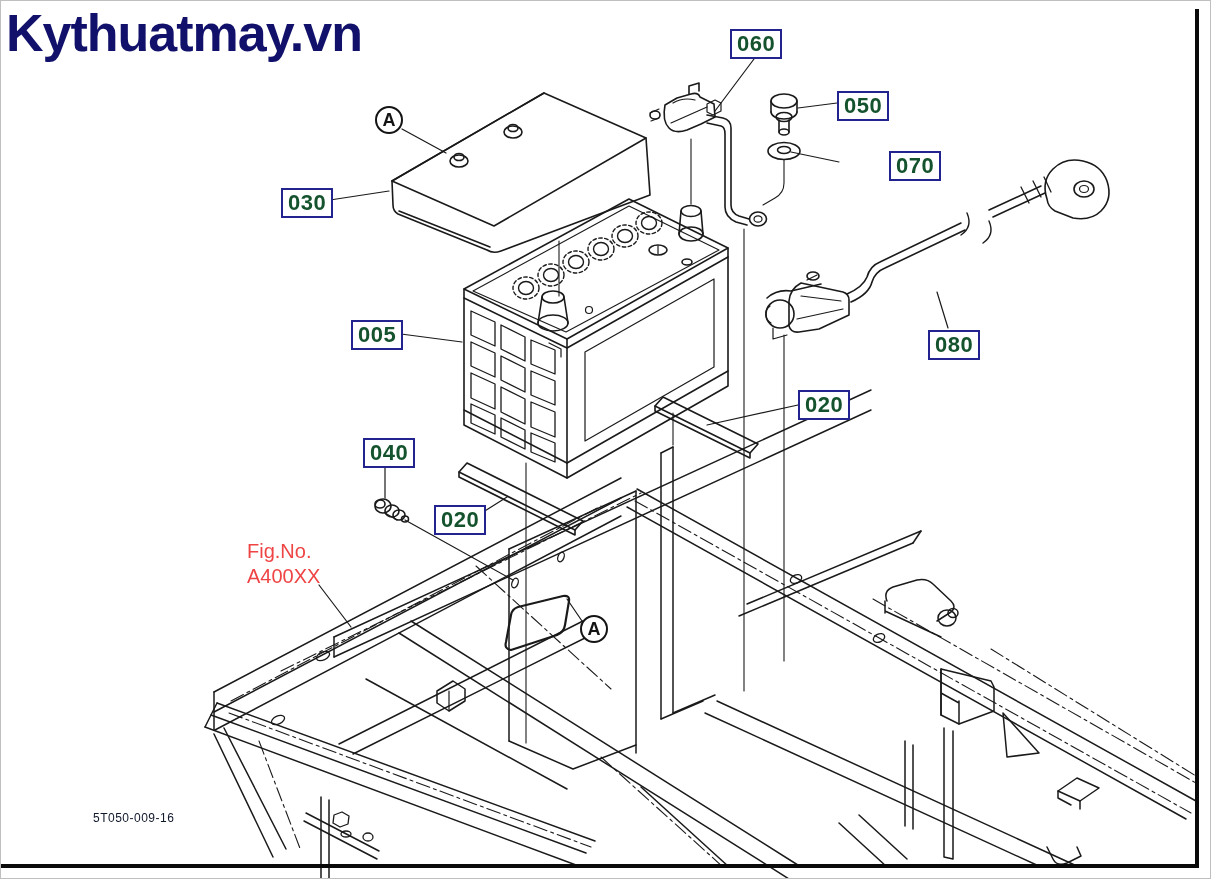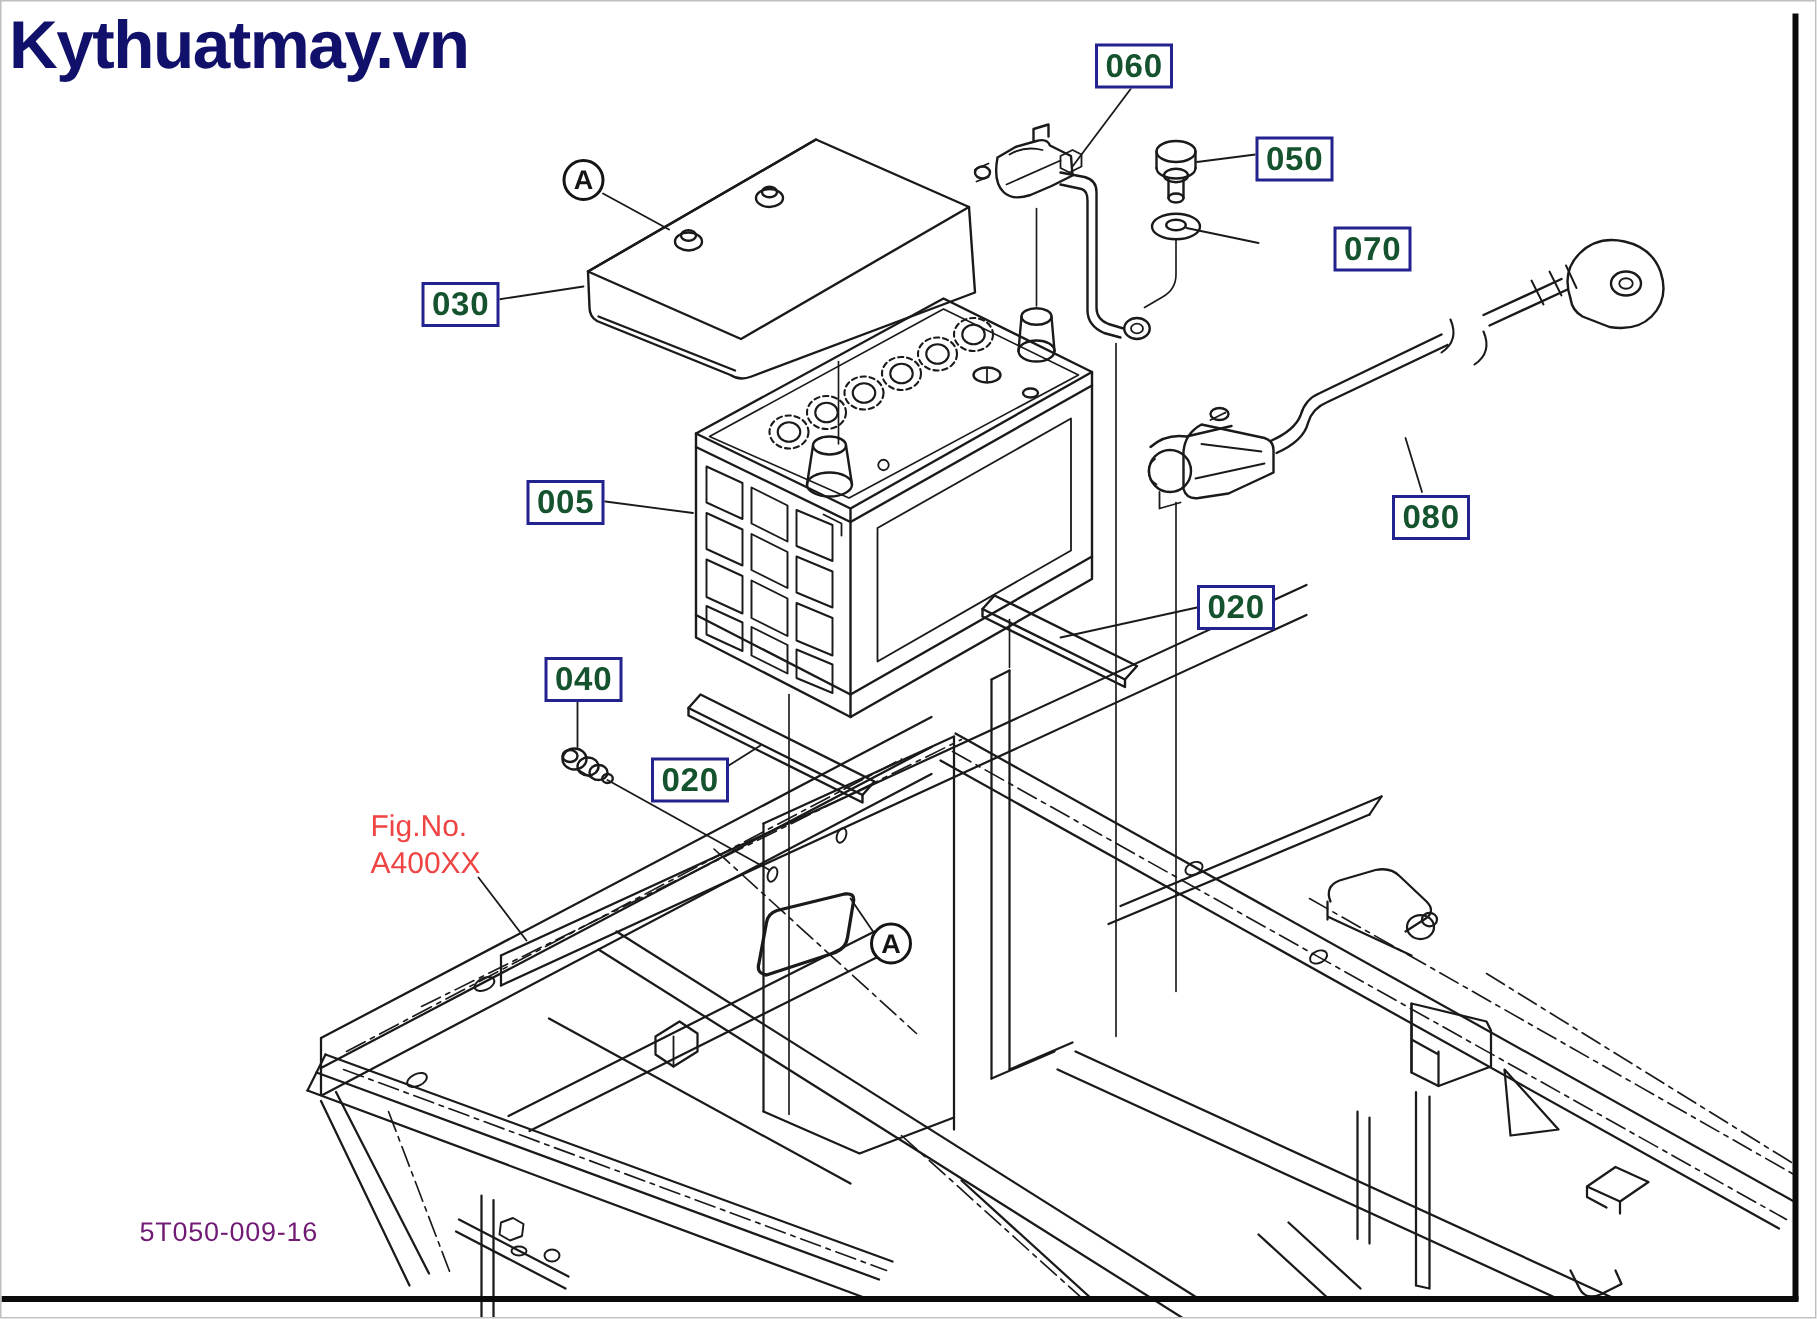--- a/index.html
+++ b/index.html
@@ -4,40 +4,40 @@
 <style>
   html,body { margin:0; padding:0; background:#e8e8e8; }
   .page {
     position:relative; width:1211px; height:879px;
     background:#ffffff; border:1px solid #bfbfbf; box-sizing:border-box;
     overflow:hidden; font-family:"Liberation Sans", sans-serif;
   }
   .drawing-svg { position:absolute; left:0; top:0; }
   .logo {
     position:absolute; left:5px; top:4px;
-    font-size:45px; font-weight:bold; letter-spacing:-1px;
+    font-size:52px; font-weight:bold; letter-spacing:-1px;
     color:#11116b; cursor:pointer; line-height:1.1;
   }
   .plabel {
     position:absolute; border:2px solid #23238f; background:#ffffff;
     color:#14532d; font-size:22px; font-weight:bold; line-height:26px;
     padding:0 5px; letter-spacing:0.5px;
   }
   .amark {
     position:absolute; width:28px; height:28px; box-sizing:border-box;
     border:2px solid #141414; border-radius:50%; background:#ffffff;
     color:#141414; font-size:18px; font-weight:600; line-height:24px; text-align:center;
   }
   .figref {
     position:absolute; left:246px; top:538px;
     color:#ef4444; font-size:20px; line-height:25px; white-space:pre;
   }
   .dwgcode {
     position:absolute; left:92px; top:810px;
-    color:#701a75; font-size:18px; letter-spacing:0.5px;
+    color:#0f172a; font-size:12px; letter-spacing:0.5px;
   }
   .sheet-border-right { position:absolute; left:1194px; top:8px; width:4px; height:858px; background:#0a0a0a; }
   .sheet-border-bottom { position:absolute; left:0px; top:863px; width:1198px; height:4px; background:#0a0a0a; }
 </style>
 </head>
 <body>
 
 <div class="page">
 
   <svg class="drawing-svg" width="1211" height="879" viewBox="0 0 1211 879" fill="none" stroke="#1a1a1a" stroke-width="1.6" stroke-linecap="round" stroke-linejoin="round">

